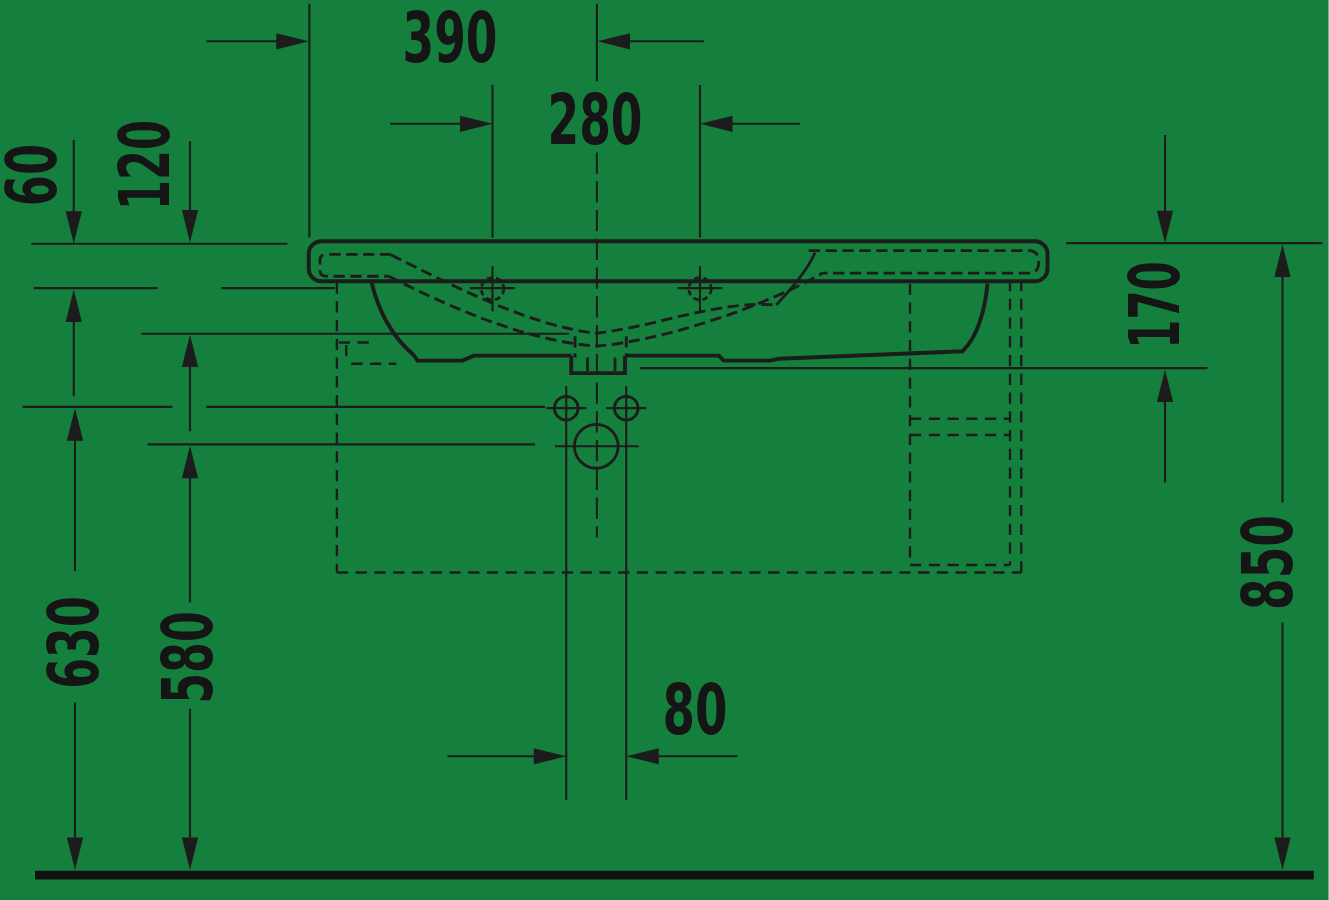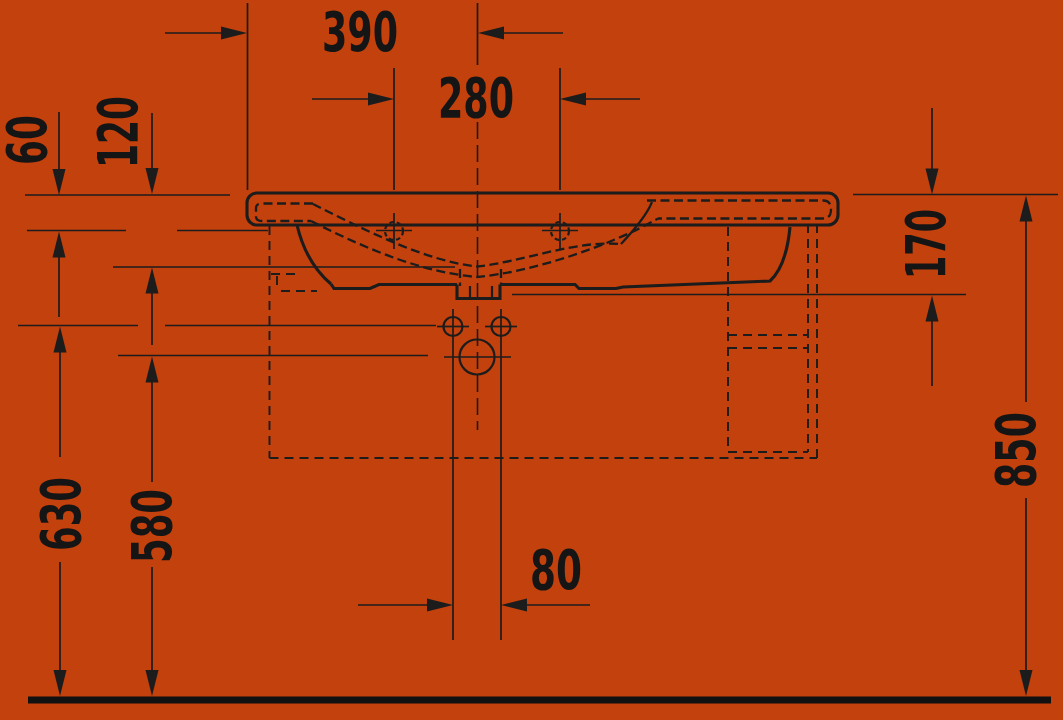--- a/index.html
+++ b/index.html
@@ -5,21 +5,21 @@
   html, body {
     margin: 0;
     padding: 0;
     background: #ffffff;
     font-family: "DejaVu Sans", sans-serif;
   }
   .canvas {
     position: relative;
     width: 1063px;
     height: 720px;
-    background: #c2410c;
+    background: #15803d;
     overflow: hidden;
   }
   svg { display: block; }
   .thin   { stroke: #1c1c1c; stroke-width: 1.7; fill: none; }
   .thick  { stroke: #1c1c1c; stroke-width: 3.1; fill: none; }
   .mid    { stroke: #1c1c1c; stroke-width: 2.2; fill: none; }
   .hidden-line { stroke: #1c1c1c; stroke-width: 2.3; fill: none; stroke-dasharray: 9 4.5; }
   .furn-line   { stroke: #1c1c1c; stroke-width: 1.9; fill: none; stroke-dasharray: 9 6; }
   .center-line { stroke: #1c1c1c; stroke-width: 1.6; fill: none; stroke-dasharray: 17 6; }
   .floor-line  { stroke: #111111; stroke-width: 7; fill: none; }

